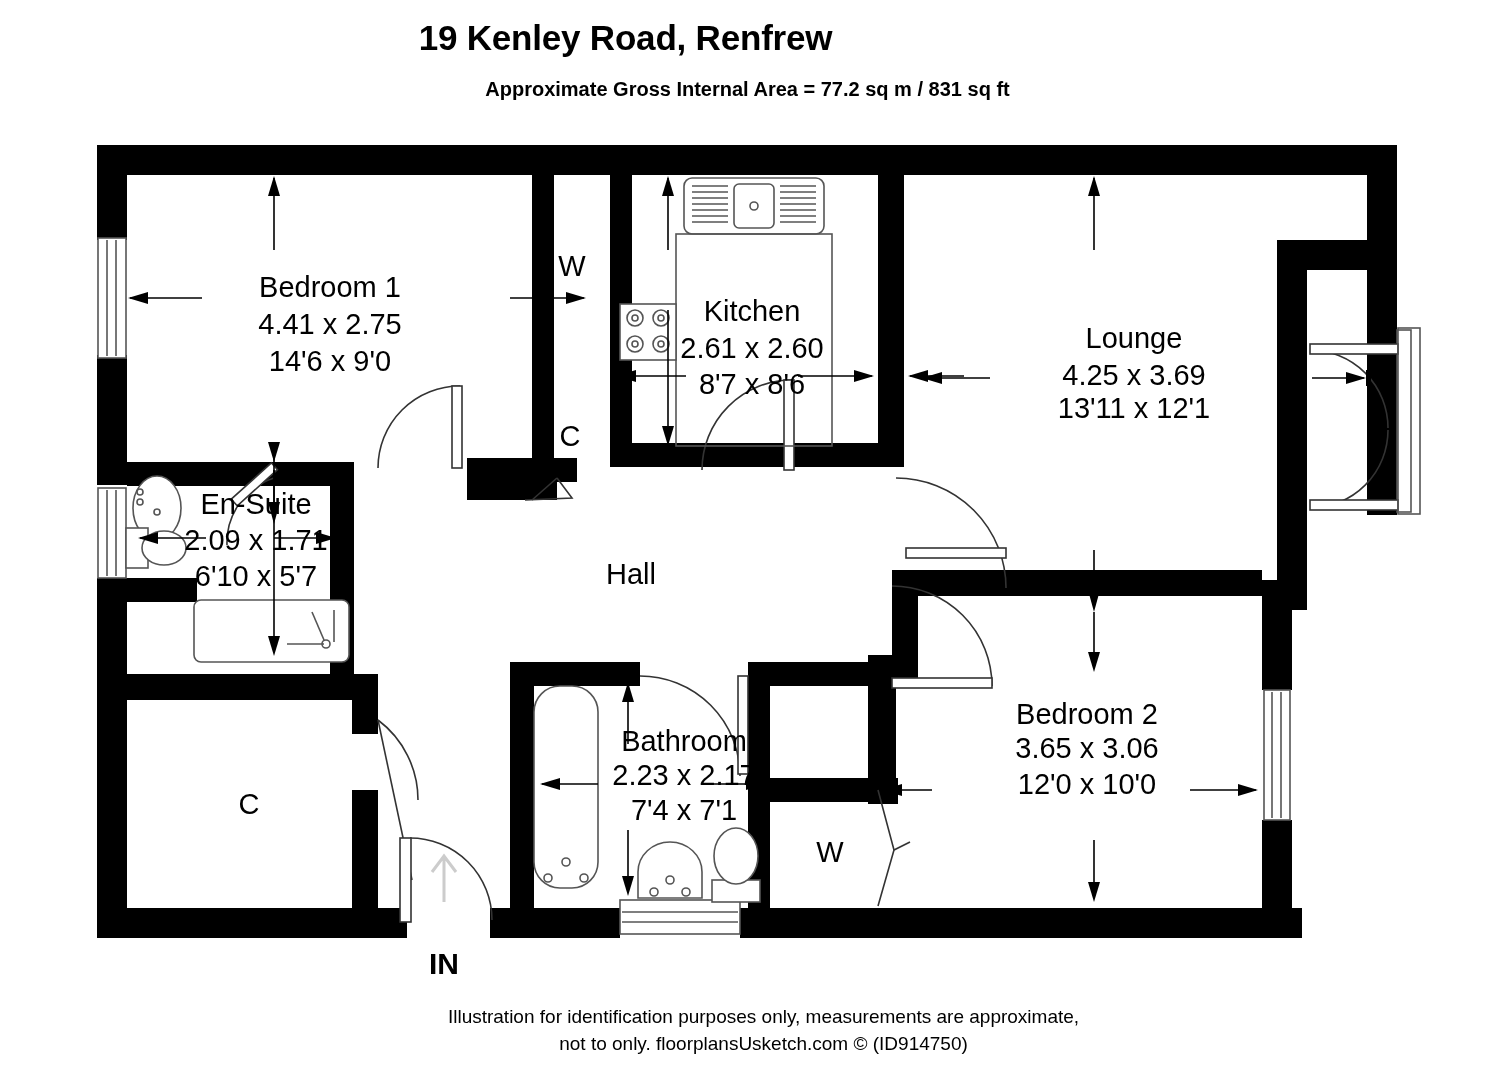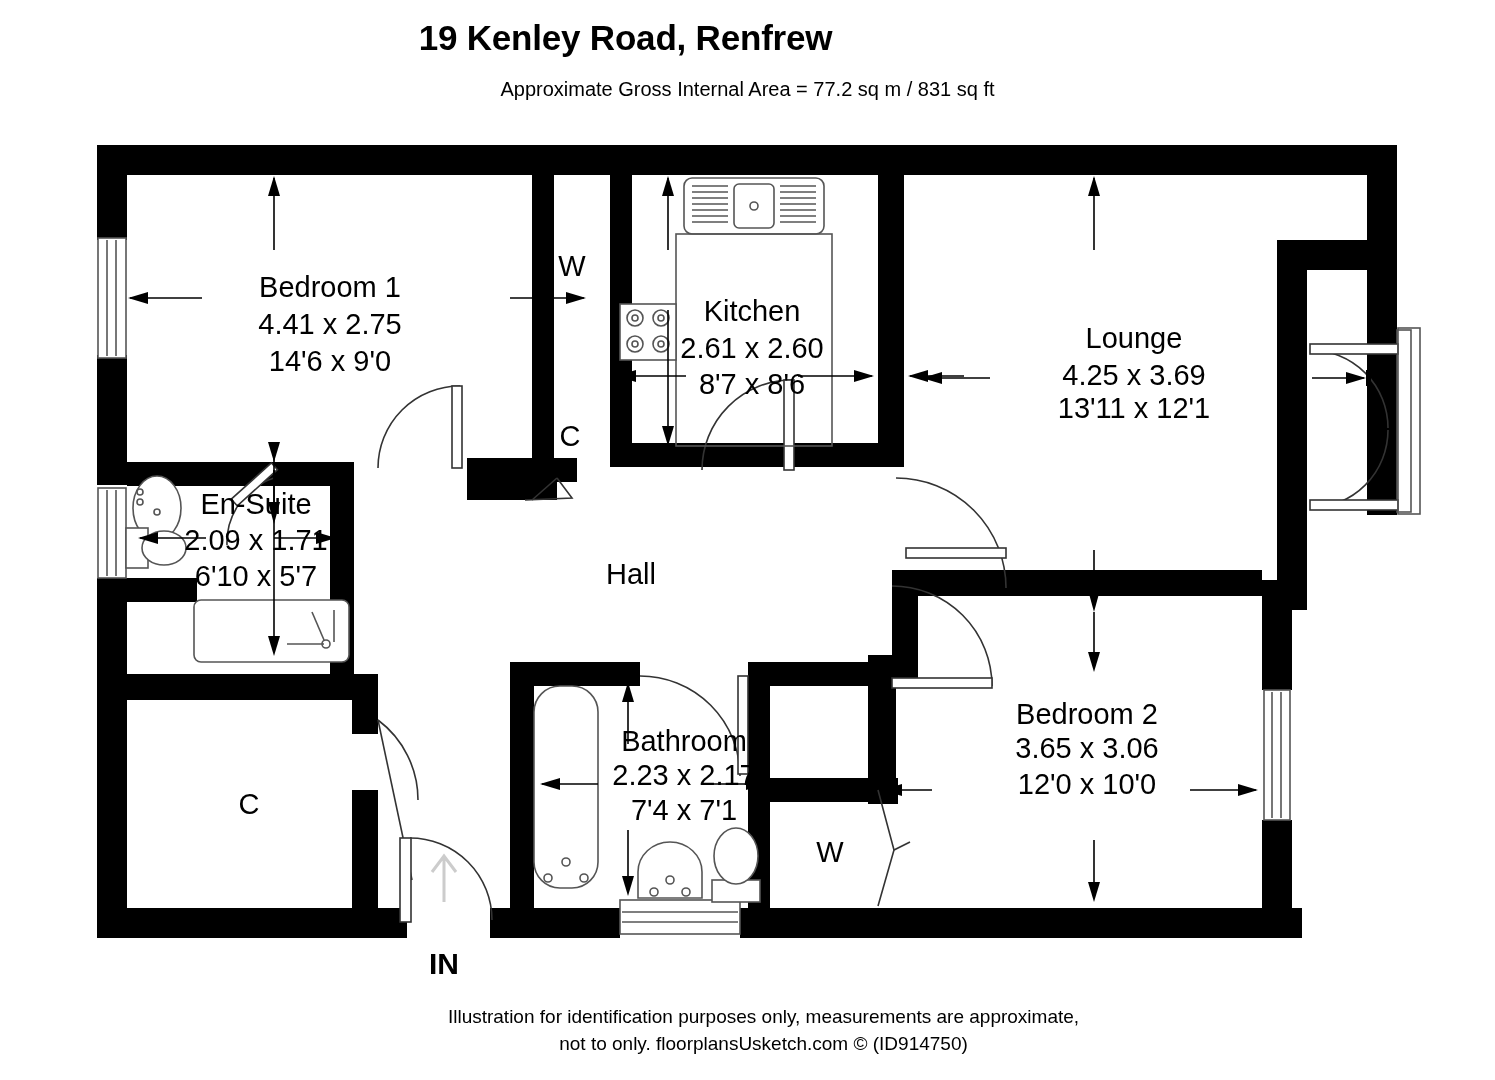--- a/index.html
+++ b/index.html
@@ -32,21 +32,21 @@
     letter-spacing: -0.2px;
     margin-left: 18px;
   }
   .subtitle {
     position: absolute;
     left: 0;
     top: 78px;
     width: 1495px;
     text-align: center;
     font-size: 20px;
-    font-weight: normal;
+    font-weight: bold;
   }
   .footer {
     position: absolute;
     left: 16px;
     top: 1003px;
     width: 1495px;
     text-align: center;
     font-size: 19px;
     line-height: 27px;
   }

